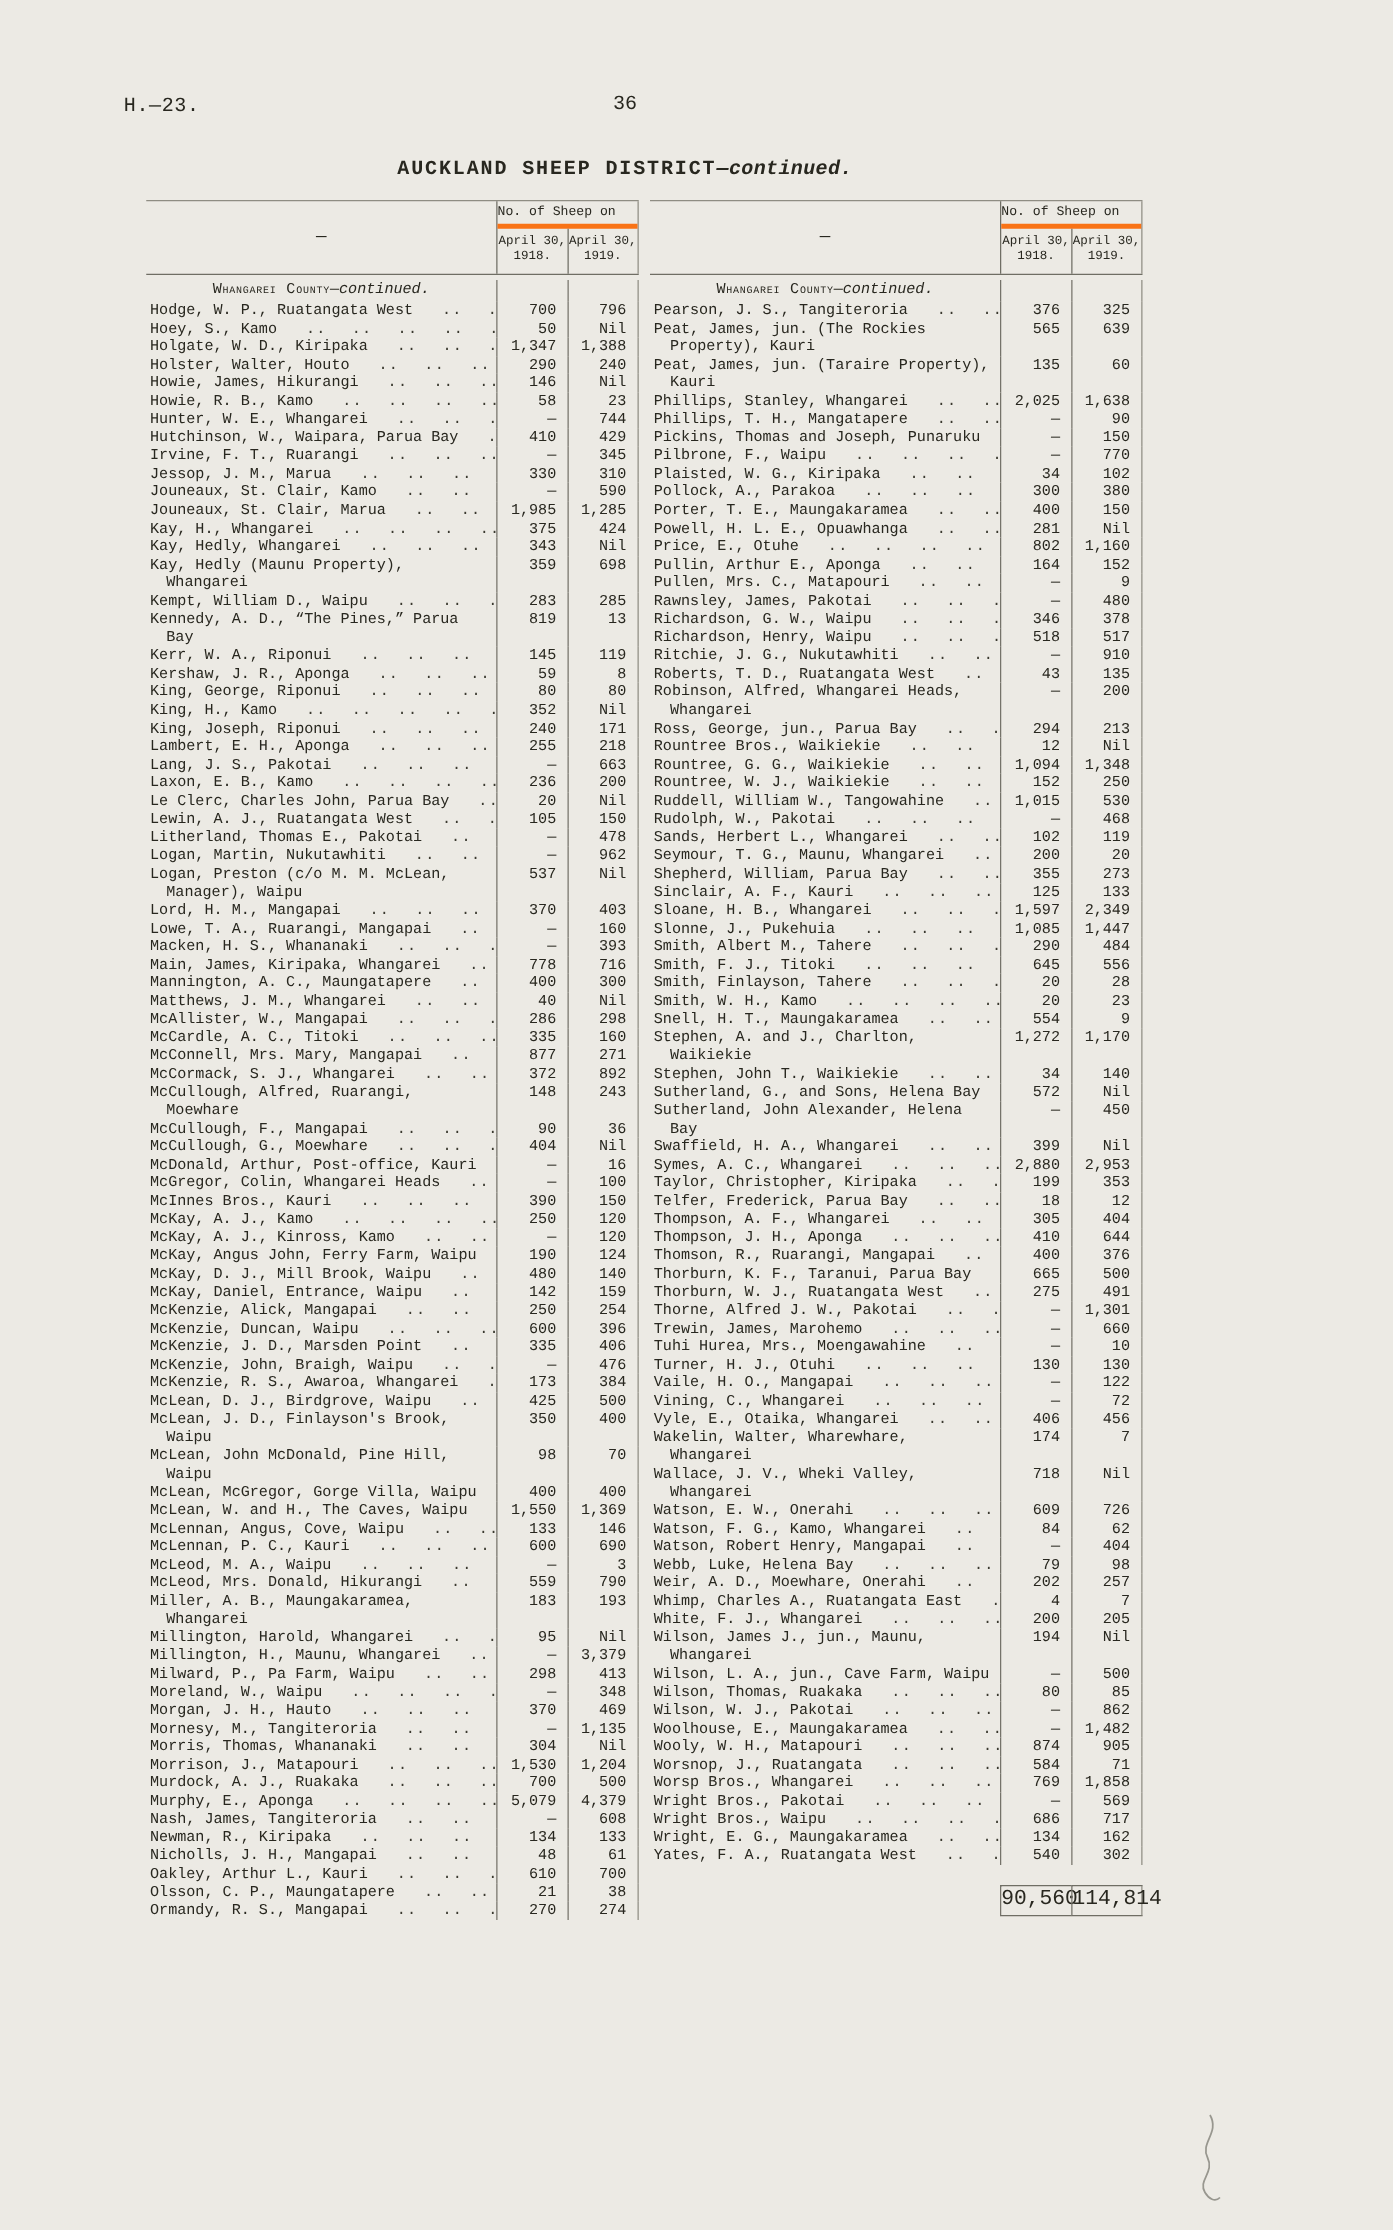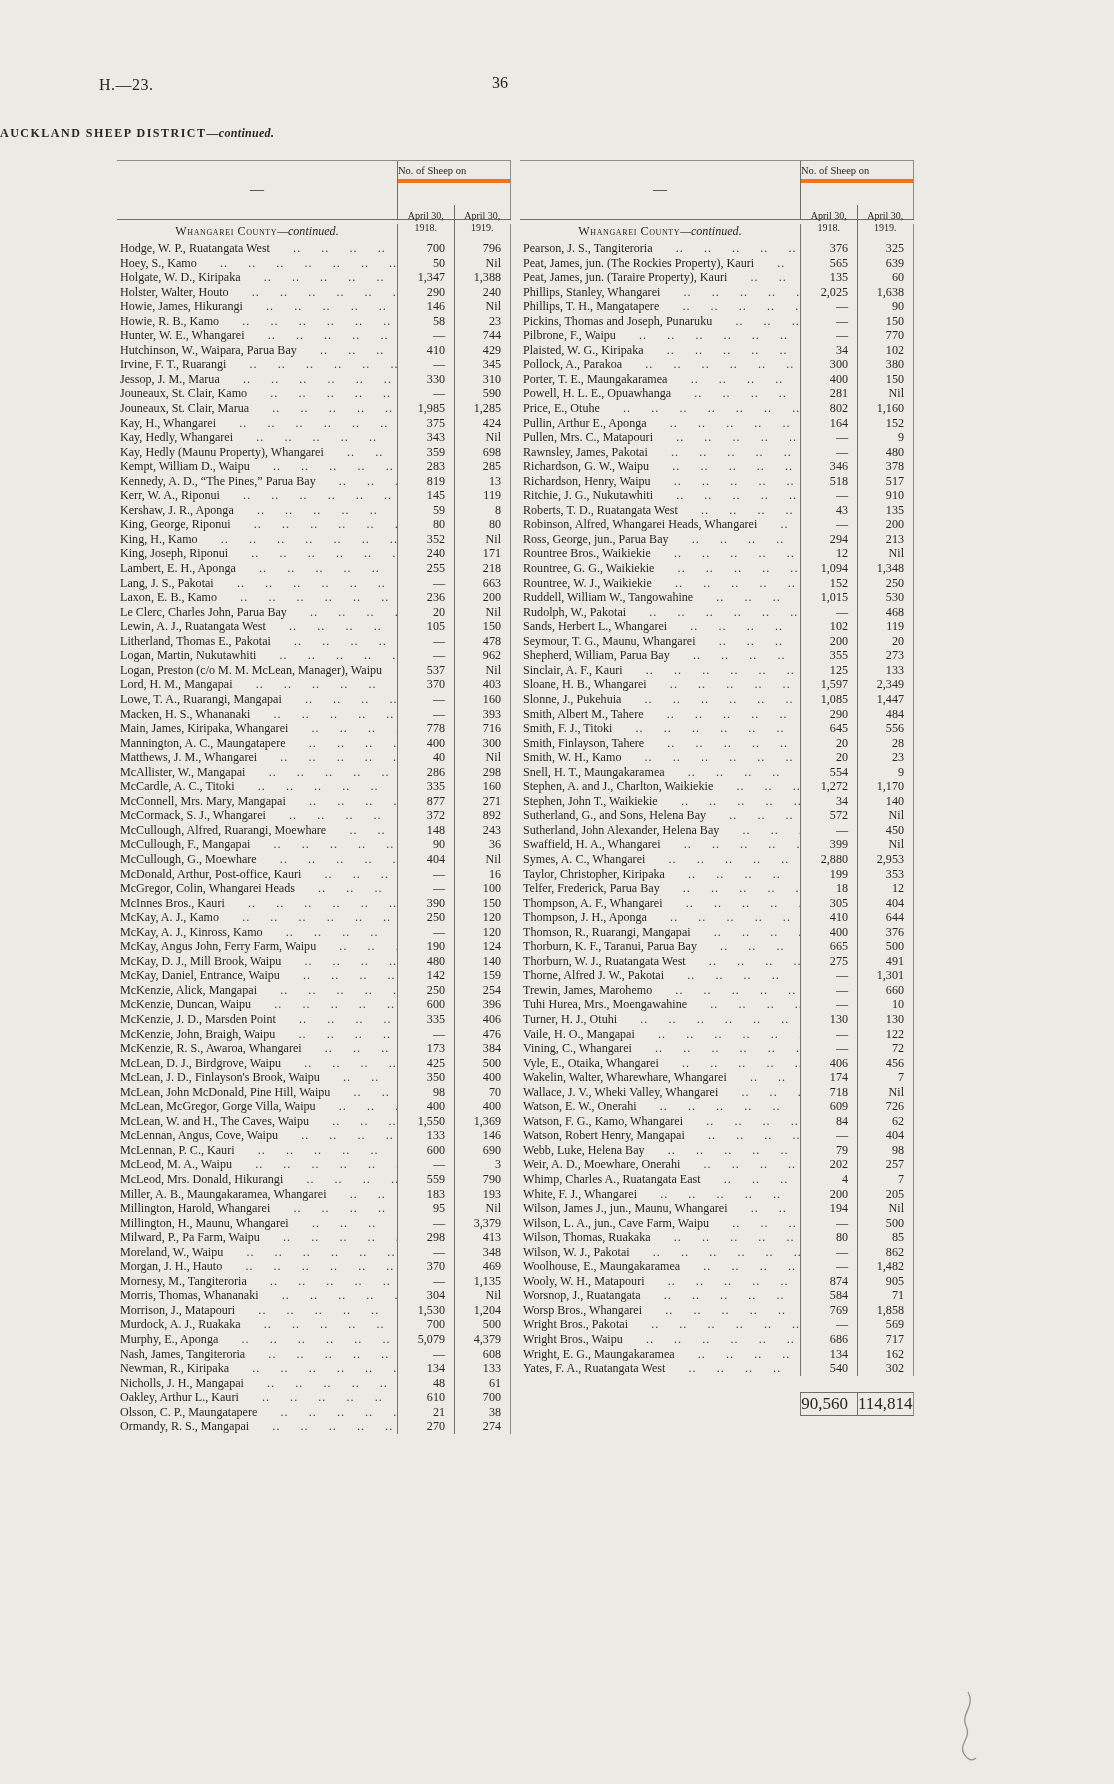--- a/index.html
+++ b/index.html
@@ -2,35 +2,35 @@
 <html><head>
 <meta charset="utf-8">
 <style>
   * { box-sizing: border-box; margin: 0; padding: 0; }
   html, body { background: #e7e5df; }
   .page {
     position: relative;
     width: 1114px;
     height: 1784px;
     background: #eceae4;
-    font-family: Liberation Serif, serif;
+    font-family: Liberation Mono, monospace;
     color: #28271f;
     overflow: hidden;
   }
   .doc-ref {
     position: absolute; left: 99px; top: 76px;
     font-size: 16px; letter-spacing: 0.5px;
   }
   .page-num {
     position: absolute; left: 0; top: 74px; width: 1000px;
     text-align: center; font-size: 16px;
   }
   .title {
     position: absolute; left: 0; top: 126px; width: 1000px;
-    font-size: 12px; font-weight: bold; letter-spacing: 1.5px;
+    text-align: center; font-size: 16px; font-weight: bold; letter-spacing: 1.5px;
   }
   .title .cont { font-style: italic; letter-spacing: 0.3px; }
 
   .tables {
     position: absolute; left: 117px; top: 160px; width: 797px;
     display: flex; gap: 9px;
   }
   .sheet-table { width: 394px; font-size: 12.1px; }
 
   
@@ -47,21 +47,21 @@
     border-left: 1px solid #6f6e64;
     border-right: 1px solid #8f8d83;
     display: flex; flex-direction: column;
   }
   .group-label {
     font-size: 10.5px; line-height: 13px;
     padding: 3px 0 2px; border-bottom: 4px solid #f97316;
   }
   .subcols { flex: 1; display: flex; }
   .subcol {
-    flex: 1; text-align: center; font-size: 10px; line-height: 12px; padding-top: 5px; margin-top: 22px;
+    flex: 1; text-align: center; font-size: 10px; line-height: 12px; padding-top: 5px;
   }
   .subcol + .subcol { border-left: 1px solid #6f6e64; }
 
   
   .row { display: flex; align-items: stretch; line-height: 14.55px; }
   .name-cell {
     flex: 1; min-width: 0;
     display: flex; align-items: baseline;
     padding-left: 3px;
   }

